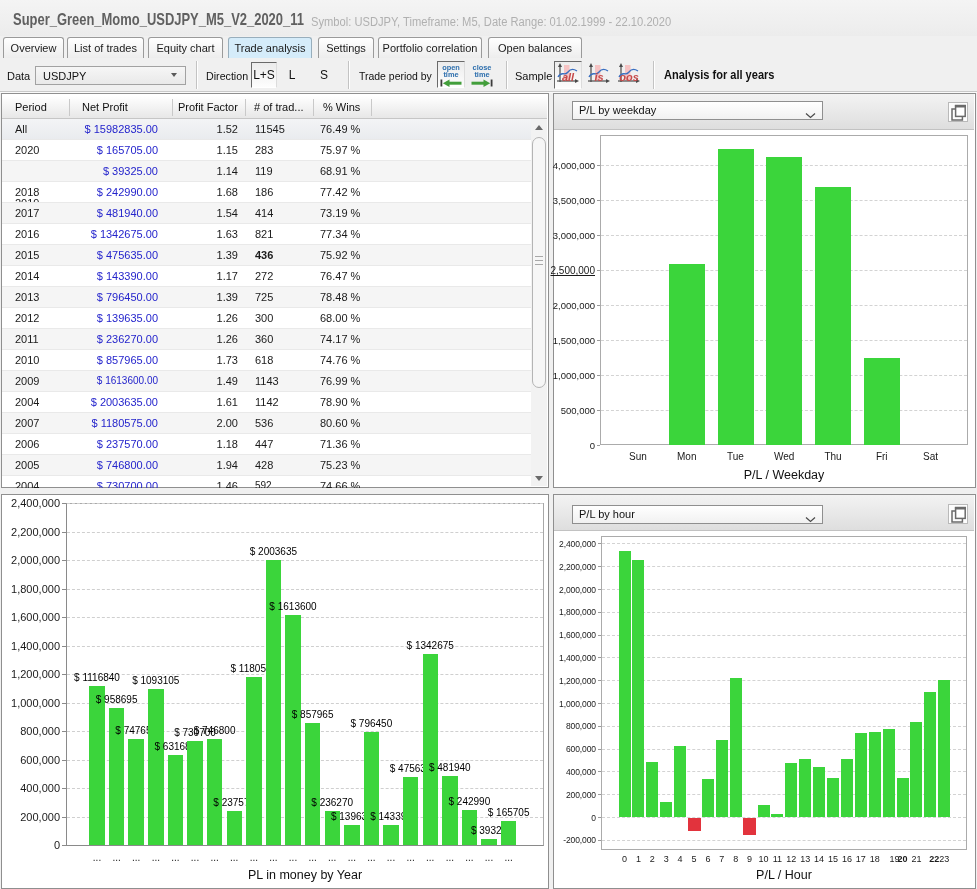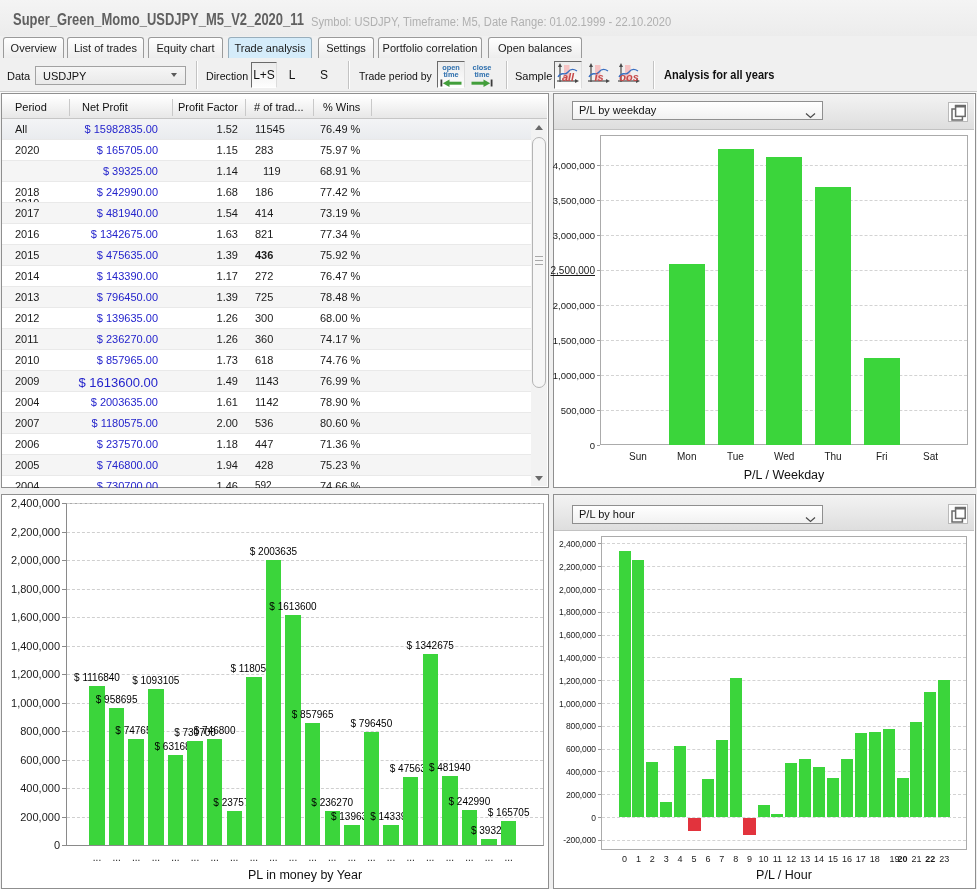--- a/index.html
+++ b/index.html
@@ -117,21 +117,21 @@
 <div class="a" style="left:15px;top:144px;font-size:11px;color:#1a1a1a;">2020</div>
 <div class="a" style="right:819px;top:144px;font-size:11px;color:#2424cc;">$ 165705.00</div>
 <div class="a" style="right:739px;top:144px;font-size:11px;color:#1a1a1a;">1.15</div>
 <div class="a" style="left:255px;top:144px;font-size:11px;color:#1a1a1a;">283</div>
 <div class="a" style="left:320px;top:144px;font-size:11px;color:#1a1a1a;">75.97 %</div>
 <div class="a" style="left:2px;top:161px;width:529px;height:21px;background:#f5f5f5;"></div>
 <div class="a" style="left:2px;top:181px;width:529px;height:1px;background:#e9e9e9;"></div>
 <div class="a" style="left:15px;top:165px;font-size:11px;color:#1a1a1a;margin-top:32px;">2019</div>
 <div class="a" style="right:819px;top:165px;font-size:11px;color:#2424cc;">$ 39325.00</div>
 <div class="a" style="right:739px;top:165px;font-size:11px;color:#1a1a1a;">1.14</div>
-<div class="a" style="left:255px;top:165px;font-size:11px;color:#1a1a1a;margin-left:8px;">119</div>
+<div class="a" style="left:255px;top:165px;font-size:11px;color:#1a1a1a;">119</div>
 <div class="a" style="left:320px;top:165px;font-size:11px;color:#1a1a1a;">68.91 %</div>
 <div class="a" style="left:2px;top:202px;width:529px;height:1px;background:#e9e9e9;"></div>
 <div class="a" style="left:15px;top:186px;font-size:11px;color:#1a1a1a;">2018</div>
 <div class="a" style="right:819px;top:186px;font-size:11px;color:#2424cc;">$ 242990.00</div>
 <div class="a" style="right:739px;top:186px;font-size:11px;color:#1a1a1a;">1.68</div>
 <div class="a" style="left:255px;top:186px;font-size:11px;color:#1a1a1a;">186</div>
 <div class="a" style="left:320px;top:186px;font-size:11px;color:#1a1a1a;">77.42 %</div>
 <div class="a" style="left:2px;top:203px;width:529px;height:21px;background:#f5f5f5;"></div>
 <div class="a" style="left:2px;top:223px;width:529px;height:1px;background:#e9e9e9;"></div>
 <div class="a" style="left:15px;top:207px;font-size:11px;color:#1a1a1a;">2017</div>
@@ -180,21 +180,21 @@
 <div class="a" style="left:320px;top:333px;font-size:11px;color:#1a1a1a;">74.17 %</div>
 <div class="a" style="left:2px;top:370px;width:529px;height:1px;background:#e9e9e9;"></div>
 <div class="a" style="left:15px;top:354px;font-size:11px;color:#1a1a1a;">2010</div>
 <div class="a" style="right:819px;top:354px;font-size:11px;color:#2424cc;">$ 857965.00</div>
 <div class="a" style="right:739px;top:354px;font-size:11px;color:#1a1a1a;">1.73</div>
 <div class="a" style="left:255px;top:354px;font-size:11px;color:#1a1a1a;">618</div>
 <div class="a" style="left:320px;top:354px;font-size:11px;color:#1a1a1a;">74.76 %</div>
 <div class="a" style="left:2px;top:371px;width:529px;height:21px;background:#f5f5f5;"></div>
 <div class="a" style="left:2px;top:391px;width:529px;height:1px;background:#e9e9e9;"></div>
 <div class="a" style="left:15px;top:375px;font-size:11px;color:#1a1a1a;">2009</div>
-<div class="a" style="right:819px;top:375px;font-size:13px;color:#2424cc;">$ 1613600.00</div>
+<div class="a" style="right:819px;top:375px;font-size:10px;color:#2424cc;">$ 1613600.00</div>
 <div class="a" style="right:739px;top:375px;font-size:11px;color:#1a1a1a;">1.49</div>
 <div class="a" style="left:255px;top:375px;font-size:11px;color:#1a1a1a;">1143</div>
 <div class="a" style="left:320px;top:375px;font-size:11px;color:#1a1a1a;">76.99 %</div>
 <div class="a" style="left:2px;top:412px;width:529px;height:1px;background:#e9e9e9;"></div>
 <div class="a" style="left:15px;top:396px;font-size:11px;color:#1a1a1a;">2004</div>
 <div class="a" style="right:819px;top:396px;font-size:11px;color:#2424cc;">$ 2003635.00</div>
 <div class="a" style="right:739px;top:396px;font-size:11px;color:#1a1a1a;">1.61</div>
 <div class="a" style="left:255px;top:396px;font-size:11px;color:#1a1a1a;">1142</div>
 <div class="a" style="left:320px;top:396px;font-size:11px;color:#1a1a1a;">78.90 %</div>
 <div class="a" style="left:2px;top:413px;width:529px;height:21px;background:#f5f5f5;"></div>
@@ -485,16 +485,16 @@
 <div class="a" style="left:850.8px;top:854px;width:20px;text-align:center;font-size:9px;color:#1a1a1a;">17</div>
 <div class="bar" style="left:854.8px;top:732.6px;width:12px;height:84.4px;background:#3bd53b;"></div>
 <div class="a" style="left:864.7px;top:854px;width:20px;text-align:center;font-size:9px;color:#1a1a1a;">18</div>
 <div class="bar" style="left:868.7px;top:731.5px;width:12px;height:85.5px;background:#3bd53b;"></div>
 <div class="a" style="left:878.6px;top:854px;width:32px;text-align:center;font-size:9px;color:#1a1a1a;">19</div>
 <div class="bar" style="left:882.6px;top:728.6px;width:12px;height:88.4px;background:#3bd53b;"></div>
 <div class="a" style="left:892.5px;top:854px;width:20px;text-align:center;font-size:9px;color:#1a1a1a;font-weight:bold;">20</div>
 <div class="bar" style="left:896.5px;top:777.7px;width:12px;height:39.3px;background:#3bd53b;"></div>
 <div class="a" style="left:906.4px;top:854px;width:20px;text-align:center;font-size:9px;color:#1a1a1a;">21</div>
 <div class="bar" style="left:910.4px;top:721.8px;width:12px;height:95.2px;background:#3bd53b;"></div>
-<div class="a" style="left:920.3px;top:854px;width:20px;text-align:center;font-size:9px;color:#1a1a1a;font-weight:bold;">22</div>
+<div class="a" style="left:920.3px;top:854px;width:28px;text-align:center;font-size:9px;color:#1a1a1a;font-weight:bold;">22</div>
 <div class="bar" style="left:924.3px;top:691.6px;width:12px;height:125.4px;background:#3bd53b;"></div>
 <div class="a" style="left:934.2px;top:854px;width:20px;text-align:center;font-size:9px;color:#1a1a1a;">23</div>
 <div class="bar" style="left:938.2px;top:679.6px;width:12px;height:137.4px;background:#3bd53b;"></div>
 <div class="a" style="left:684.0px;top:868px;width:200px;text-align:center;font-size:12.5px;color:#111;">P/L / Hour</div>
 </body></html>

